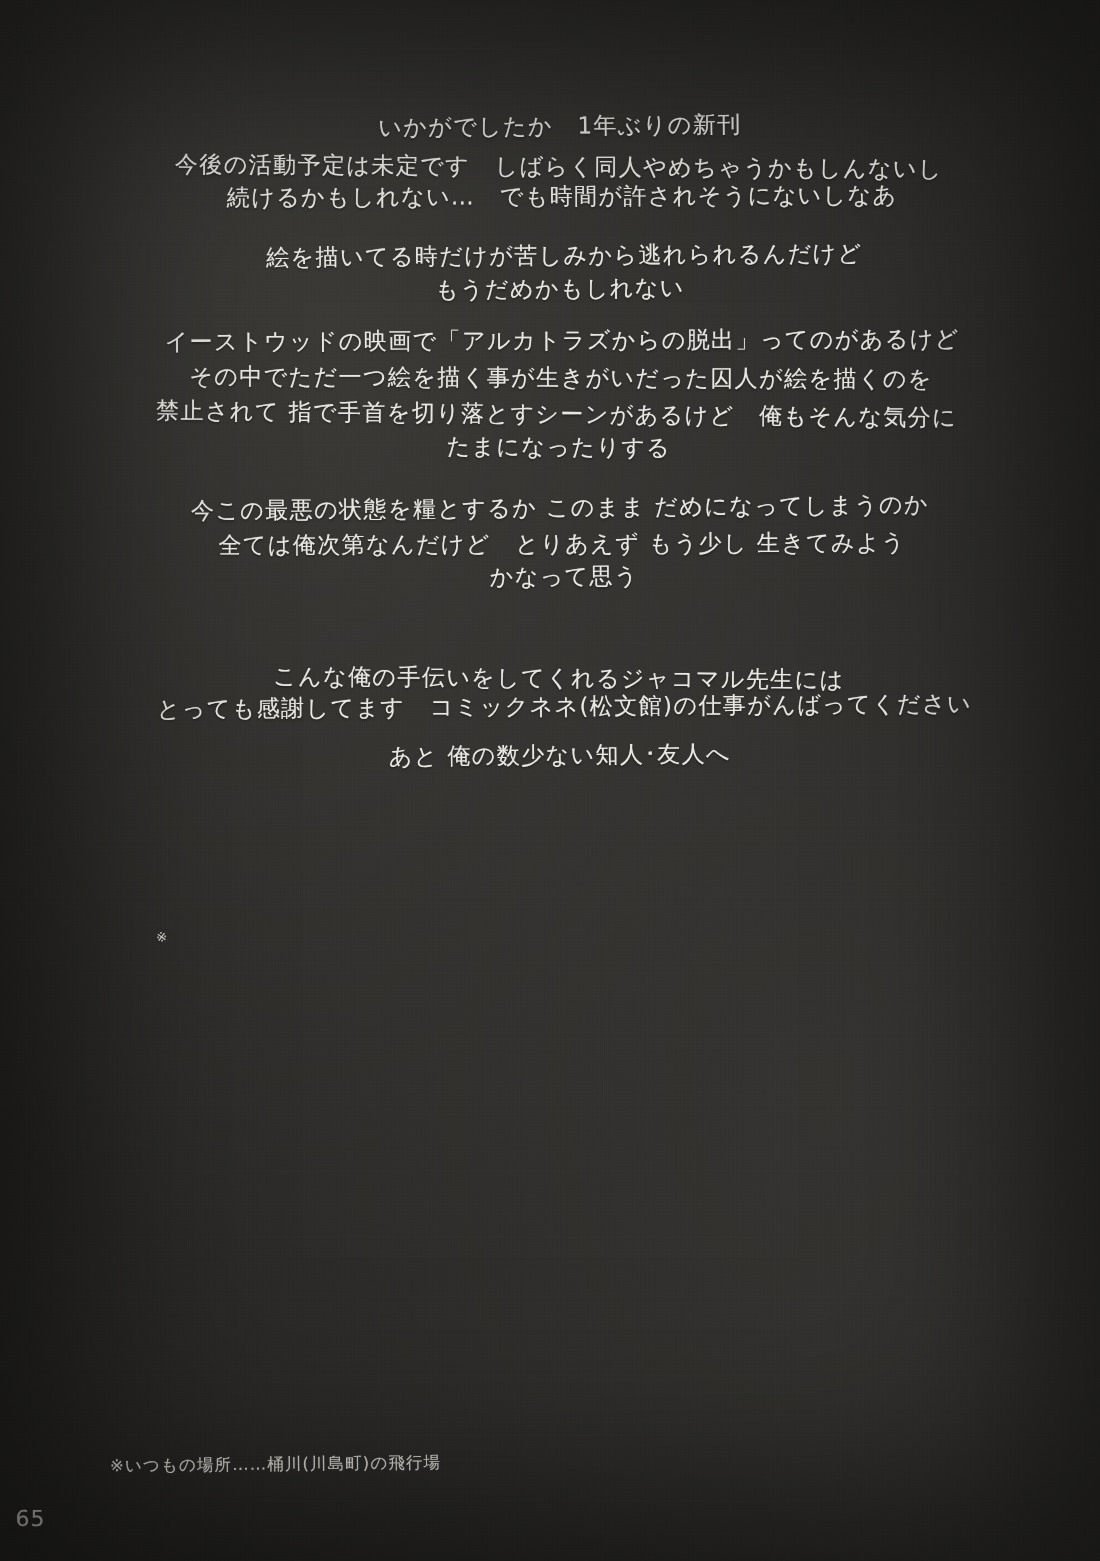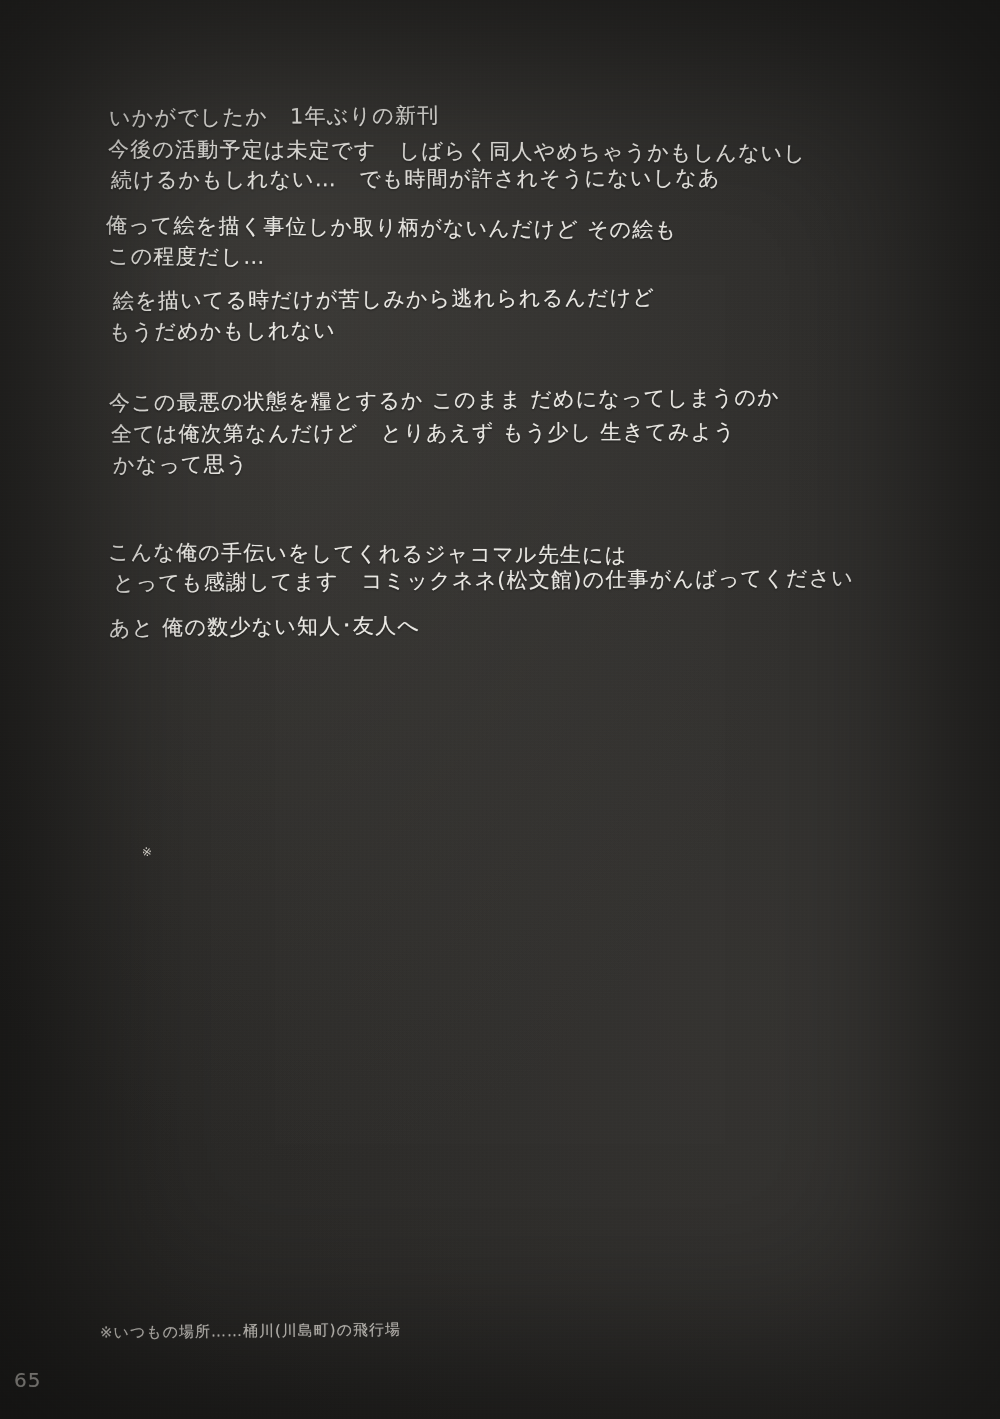--- a/index.html
+++ b/index.html
@@ -33,20 +33,21 @@
     inset: 0;
     pointer-events: none;
     box-shadow: inset 0 0 180px 60px rgba(0,0,0,0.55);
   }
 
   .afterword {
     position: absolute;
     left: 108px;
     top: 108px;
     width: 800px;
+    text-align: center;
   }
 
   .line {
     color: #e9e7e2;
     font-family: "DejaVu Sans", sans-serif;
     font-size: 21px;
     line-height: 1.0;
     letter-spacing: 1.2px;
     white-space: pre;
     text-shadow:
@@ -112,36 +113,40 @@
     <div class="para">
       <div class="line j1">いかがでしたか　1年ぶりの新刊</div>
       <div class="gap-s"></div>
       <div class="line j2">今後の活動予定は未定です　しばらく同人やめちゃうかもしんないし</div>
       <div class="gap-s"></div>
       <div class="line j3">続けるかもしれない…　でも時間が許されそうにないしなあ</div>
     </div>
 
     <div class="gap-s"></div>
 
-    <div class="para">
-      <div class="line j4">俺って絵を描く事位しか取り柄がないんだけど その絵も</div>
-      <div class="gap-s"></div>
-      <div class="line j2">この程度だし…</div>
-    </div>
 
     <div class="gap-s"></div>
 
     <div class="para">
       <div class="line j5">絵を描いてる時だけが苦しみから逃れられるんだけど</div>
       <div class="gap-s"></div>
       <div class="line j1">もうだめかもしれない</div>
     </div>
 
     <div class="gap-s"></div>
 
+    <div class="para">
+      <div class="line j3">イーストウッドの映画で「アルカトラズからの脱出」ってのがあるけど</div>
+      <div class="gap-s"></div>
+      <div class="line j6">その中でただ一つ絵を描く事が生きがいだった囚人が絵を描くのを</div>
+      <div class="gap-s"></div>
+      <div class="line j4">禁止されて 指で手首を切り落とすシーンがあるけど　俺もそんな気分に</div>
+      <div class="gap-s"></div>
+      <div class="line j2">たまになったりする</div>
+    </div>
 
     <div class="gap-m"></div>
 
     <div class="para">
       <div class="line j1">今この最悪の状態を糧とするか このまま だめになってしまうのか</div>
       <div class="gap-s"></div>
       <div class="line j3">全ては俺次第なんだけど　とりあえず もう少し 生きてみよう</div>
       <div class="gap-s"></div>
       <div class="line j5">かなって思う</div>
     </div>

